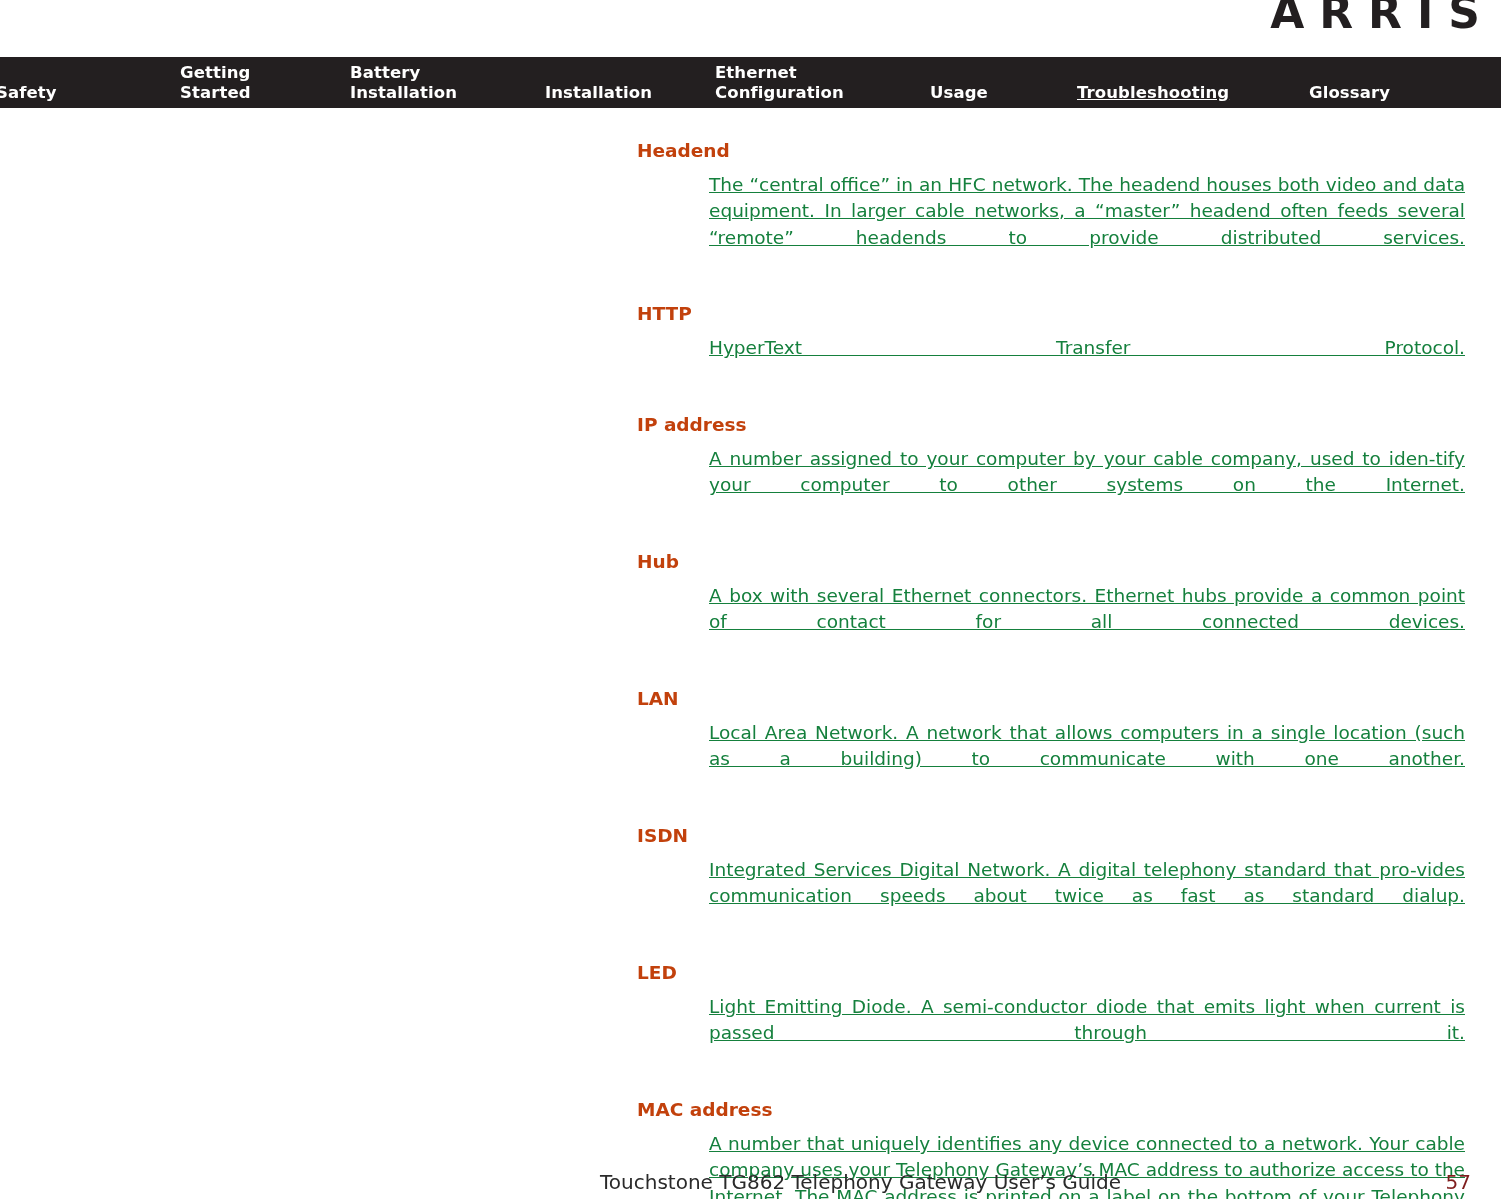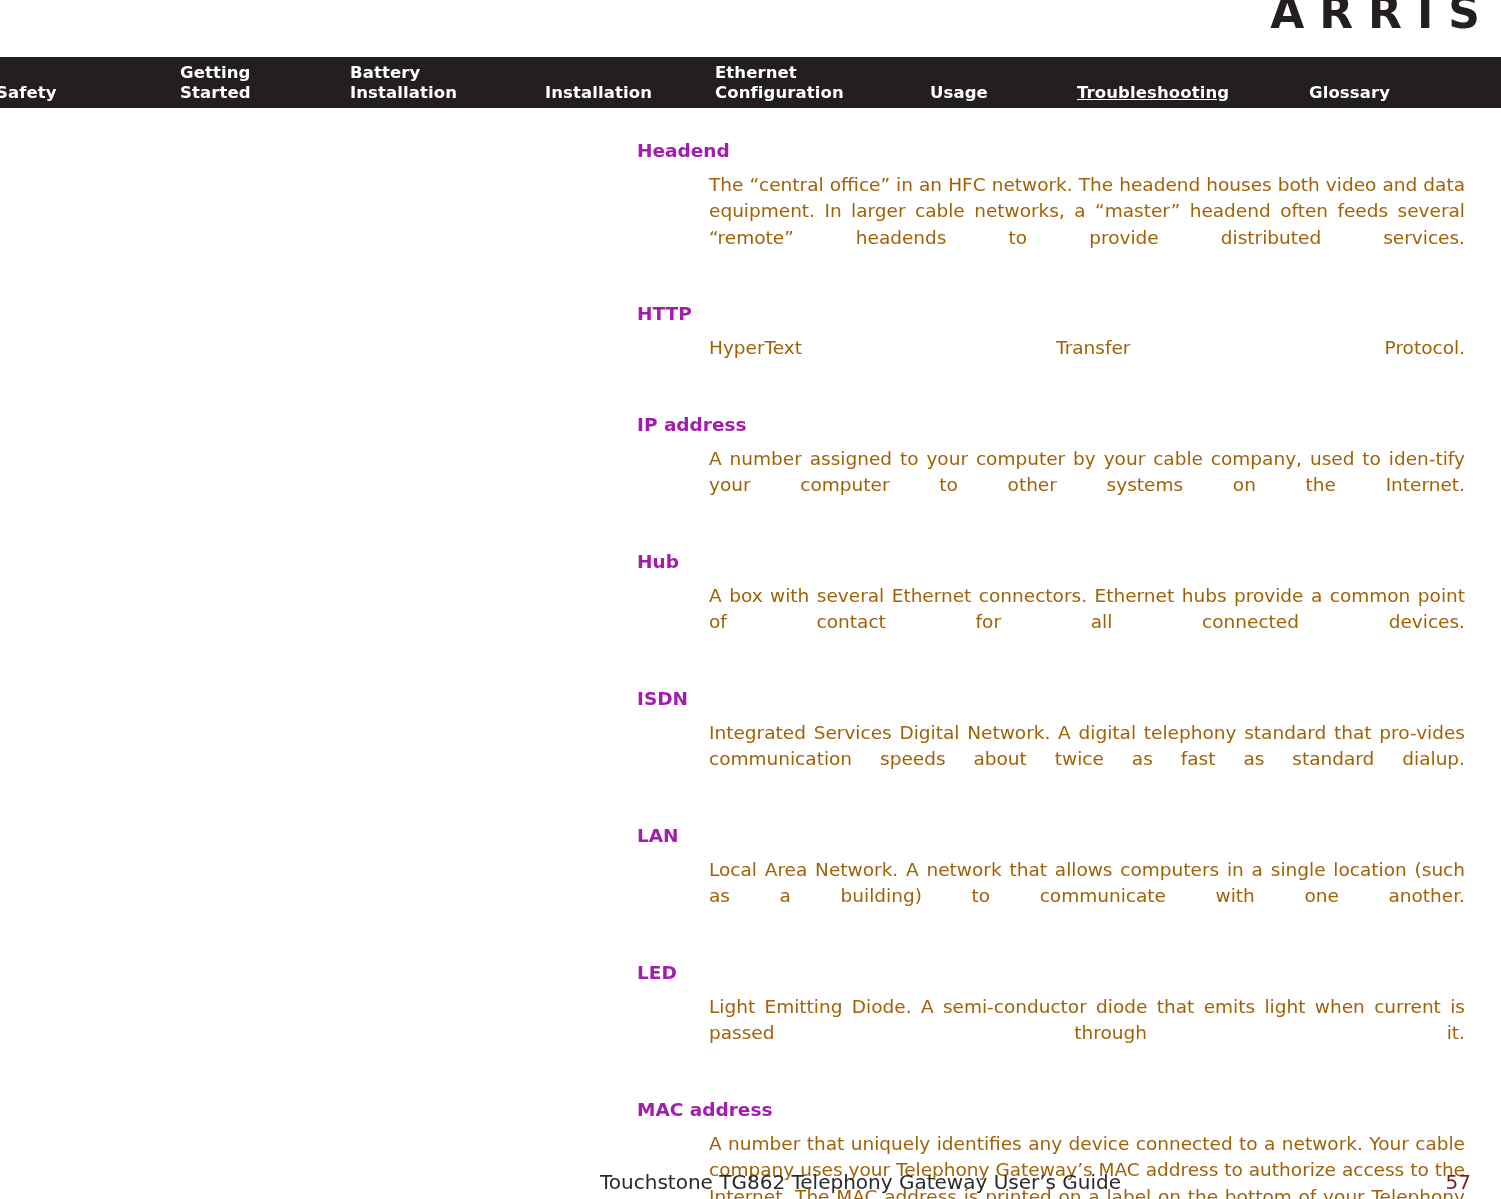--- a/index.html
+++ b/index.html
@@ -69,35 +69,36 @@
     left: 637px;
     top: 140px;
     width: 828px;
   }
   .entry {
     margin-bottom: 0;
   }
   .term {
     font-size: 18.5px;
     font-weight: 700;
-    color: #a21caf;
+    color: #c2410c;
     line-height: 1.2;
     margin: 0;
     padding: 0;
   }
   .definition {
     margin: 0;
     padding: 0 0 0 72px;
     font-size: 18.5px;
     font-weight: 400;
-    color: #a16207;
+    color: #15803d;
     line-height: 1.42;
     text-align: justify;
     text-justify: inter-word;
     hyphens: none;
+    text-decoration: underline;
   }
   .definition::after {
     content: "";
     display: inline-block;
     width: 100%;
   }
   
   .gap-after-term { height: 10px; }
   .gap-after-def  { height: 26px; }
 
@@ -164,29 +165,29 @@
       <div class="definition">A number assigned to your computer by your cable company, used to iden-tify your computer to other systems on the Internet.</div>
       <div class="gap-after-def"></div>
     </div>
     <div class="entry">
       <div class="term">Hub</div>
       <div class="gap-after-term"></div>
       <div class="definition">A box with several Ethernet connectors. Ethernet hubs provide a common point of contact for all connected devices.</div>
       <div class="gap-after-def"></div>
     </div>
     <div class="entry">
+      <div class="term">LAN</div>
+      <div class="gap-after-term"></div>
+      <div class="definition">Local Area Network. A network that allows computers in a single location (such as a building) to communicate with one another.</div>
+      <div class="gap-after-def"></div>
+    </div>
+    <div class="entry">
       <div class="term">ISDN</div>
       <div class="gap-after-term"></div>
       <div class="definition">Integrated Services Digital Network. A digital telephony standard that pro-vides communication speeds about twice as fast as standard dialup.</div>
-      <div class="gap-after-def"></div>
-    </div>
-    <div class="entry">
-      <div class="term">LAN</div>
-      <div class="gap-after-term"></div>
-      <div class="definition">Local Area Network. A network that allows computers in a single location (such as a building) to communicate with one another.</div>
       <div class="gap-after-def"></div>
     </div>
     <div class="entry">
       <div class="term">LED</div>
       <div class="gap-after-term"></div>
       <div class="definition">Light Emitting Diode. A semi-conductor diode that emits light when current is passed through it.</div>
       <div class="gap-after-def"></div>
     </div>
     <div class="entry">
       <div class="term">MAC address</div>

